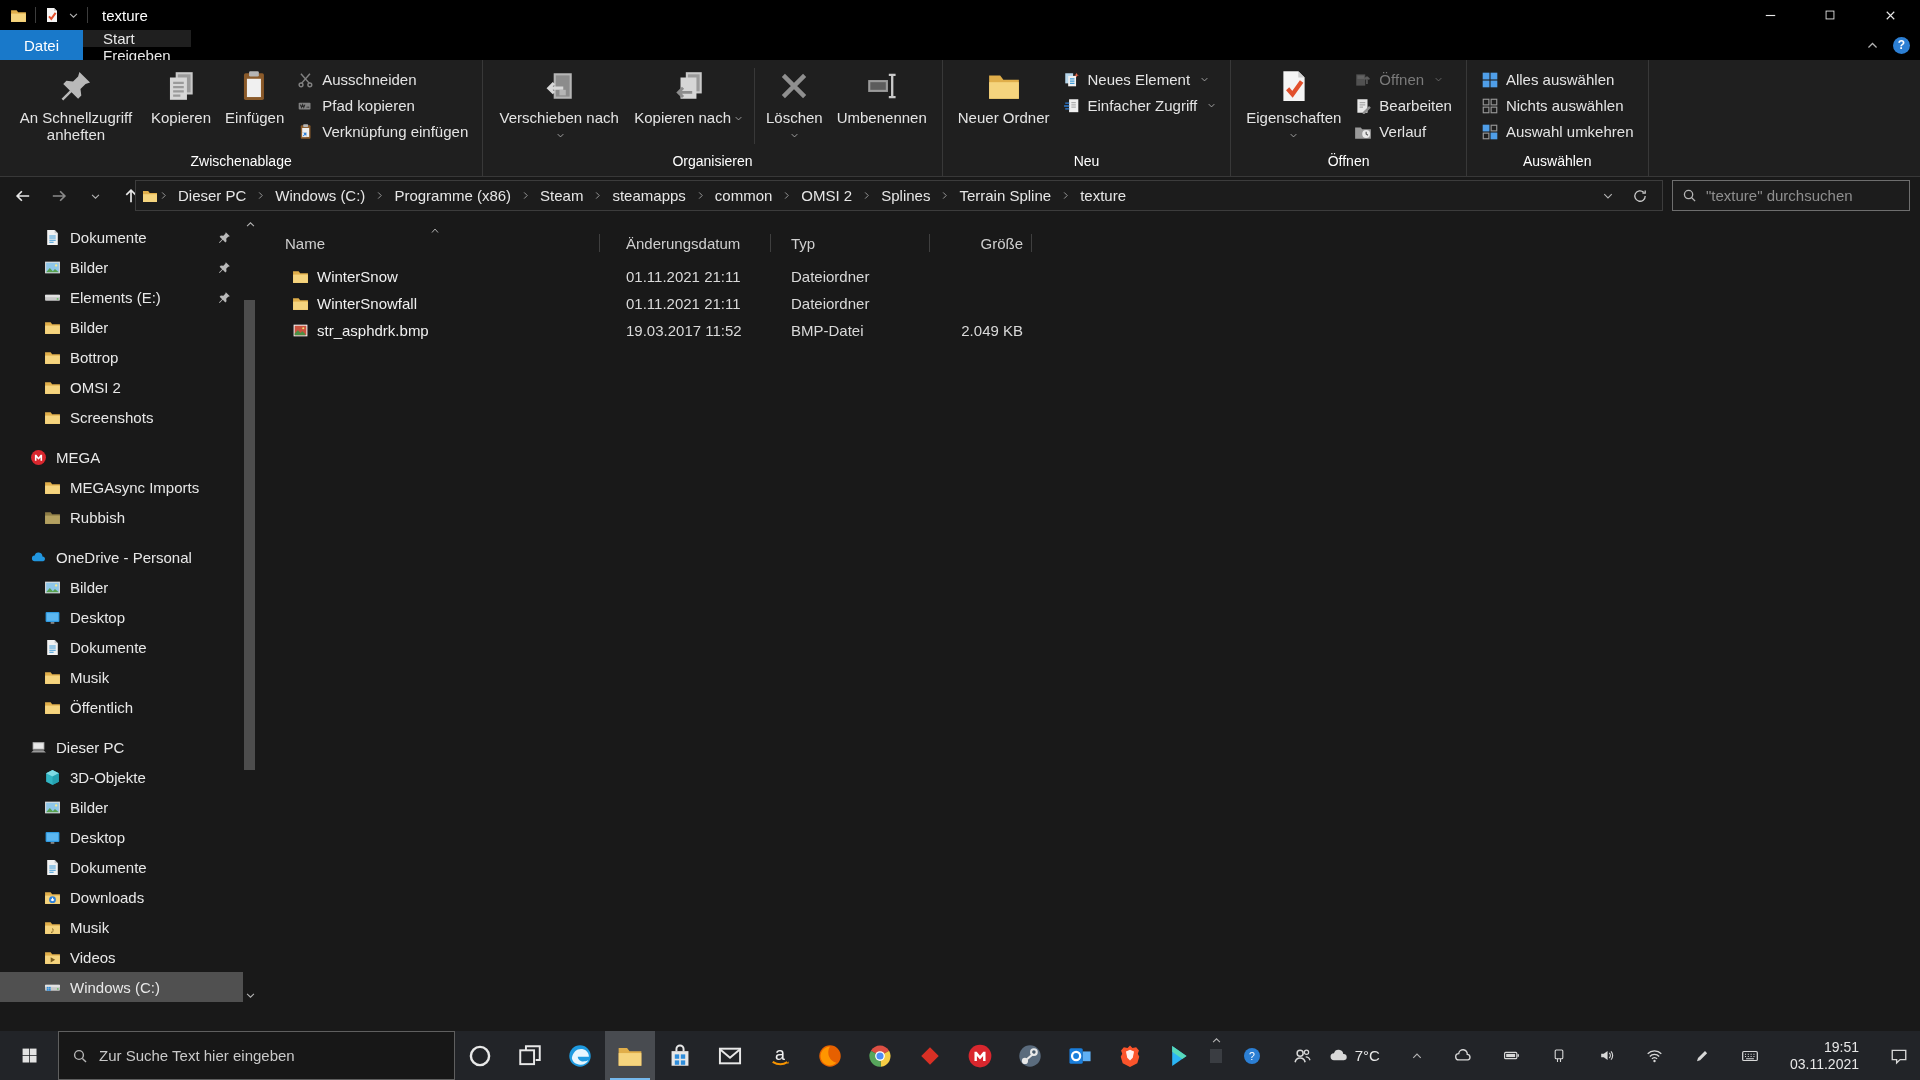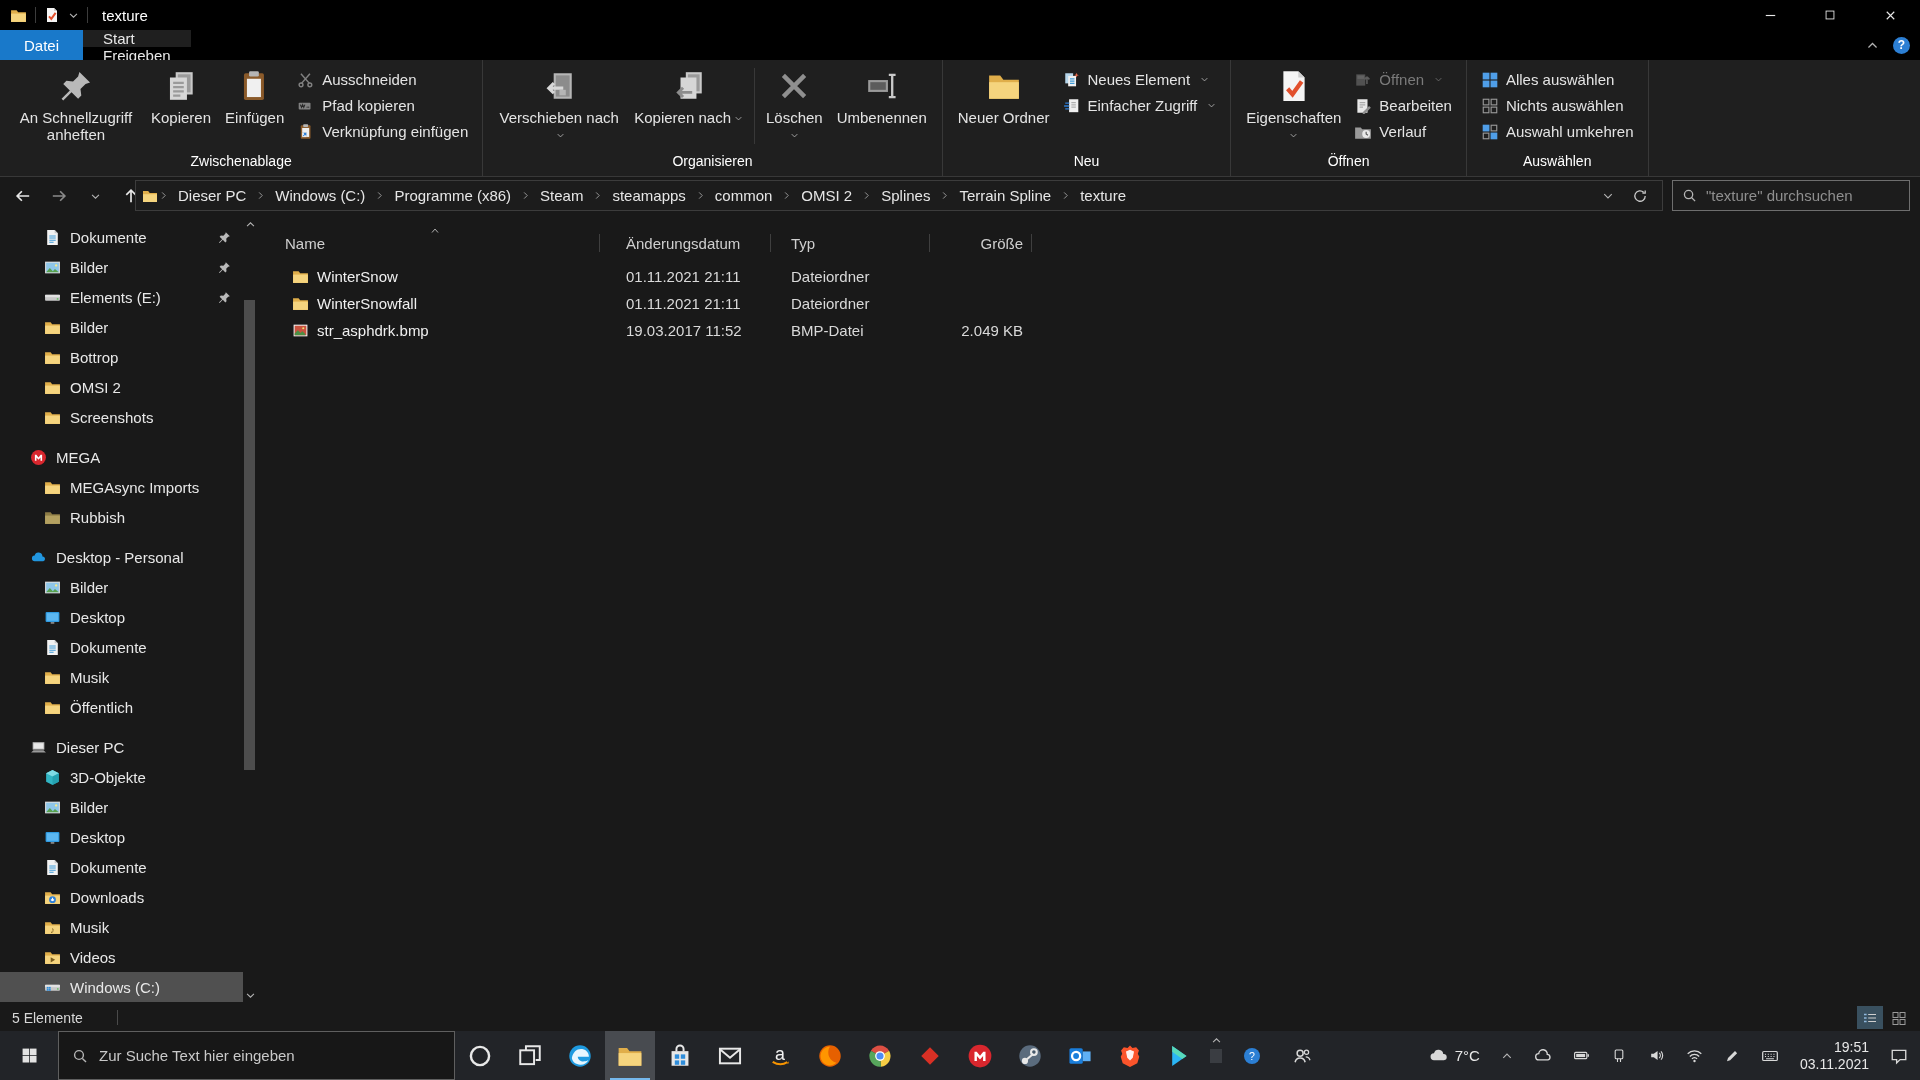--- a/index.html
+++ b/index.html
@@ -95,21 +95,21 @@
 #taskbar{position:absolute;left:0;top:1031px;width:1920px;height:49px;background:#222428;display:flex;align-items:center}
 #tb-start{width:58px;height:100%;display:flex;align-items:center;justify-content:center}
 #tb-search{width:397px;height:100%;background:#171717;border:1px solid #5f5f5f;display:flex;align-items:center;gap:11px;padding:0 13px}
 #tb-search input{flex:1;background:transparent;border:0;outline:0;color:#c9c9c9;font:15px "Liberation Sans",sans-serif;min-width:0}
 #tb-search input::placeholder{color:#c9c9c9}
 .tbtn{width:50px;height:100%;display:flex;align-items:center;justify-content:center;position:relative}
 .tbtn.active{background:#484b50}
 .tbtn.active::after{content:"";position:absolute;left:5px;right:5px;bottom:0;height:2px;background:#76b9ed}
 #tb-overflow{width:22px;height:100%;display:flex;flex-direction:column;align-items:center;padding-top:4px;gap:3px}
 #tb-overflow .mini{width:12px;height:14px;background:#3a3d42}
-#tb-tray{margin-left:auto;display:flex;align-items:center;gap:21px;padding-right:12px;height:100%}
+#tb-tray{margin-left:auto;display:flex;align-items:center;gap:31px;padding-right:12px;height:100%}
 .trayic{display:flex;align-items:center;justify-content:center;height:100%}
 #tb-weather{display:flex;align-items:center;gap:7px;height:100%}
 #tb-clock{text-align:right;font-size:14px;line-height:17px;color:#e8e8e8}
 </style>
 </head>
 <body>
 
 <div id="screen">
 
   <div id="titlebar">
@@ -760,21 +760,21 @@
           </svg>
         </span>
         <span class="lbl">Rubbish</span>
     </div>
       <div class="snode l0 gap ">
     <span class="ic " style="width:17px;height:17px">
           <svg viewBox="0 0 16 16" xmlns="http://www.w3.org/2000/svg">
             <path fill="#2196df" d="M4.6 11.5a2.7 2.7 0 01-.2-5.4A3.7 3.7 0 0111.7 7a2.3 2.3 0 01.8 4.5z"></path>
           </svg>
         </span>
-        <span class="lbl">Desktop - Personal</span>
+        <span class="lbl">OneDrive - Personal</span>
     </div>
       <div class="snode l1  ">
     <span class="ic " style="width:17px;height:17px">
           <svg viewBox="0 0 16 16" xmlns="http://www.w3.org/2000/svg">
             <rect x="1" y="2.5" width="14" height="11" fill="#dfdfdf"></rect>
             <rect x="2" y="3.5" width="12" height="9" fill="#8fc6e8"></rect>
             <path fill="#58a14f" d="M2 12.5l3.5-4 2.8 3 2-2.2 3.7 3.2z"></path>
             <circle cx="11.4" cy="6" r="1.1" fill="#f7e98c"></circle>
           </svg>
         </span>
@@ -1004,50 +1004,20 @@
             </span>
             <span>str_asphdrk.bmp</span>
           </div>
     <div class="c-date">19.03.2017 11:52</div>
     <div class="c-typ">BMP-Datei</div>
     <div class="c-size">2.049 KB</div>
         </div>
       </div>
   </div>
 
-  <div id="statusbar">
-    <span>5 Elemente</span>
-    <span class="sb-sep"></span>
-    <div id="sb-views">
-      <span class="sbv active">
-          <span class="ic" style="width: 16px; height: 16px;">
-            <svg viewBox="0 0 16 16" xmlns="http://www.w3.org/2000/svg">
-              <g stroke="#8fb8dd" stroke-width="1.6">
-                <path d="M2 4.5h2.6M2 8h2.6M2 11.5h2.6"></path>
-              </g>
-              <g stroke="#cfcfcf">
-                <path d="M6.2 4.5H14M6.2 8H14M6.2 11.5H14"></path>
-              </g>
-            </svg>
-          </span>
-        </span>
-      <span class="sbv">
-          <span class="ic" style="width: 16px; height: 16px;">
-            <svg viewBox="0 0 16 16" xmlns="http://www.w3.org/2000/svg">
-              <g fill="none" stroke="#9a9a9a">
-                <rect x="2" y="2.5" width="5" height="5"></rect>
-                <rect x="9" y="2.5" width="5" height="5"></rect>
-                <rect x="2" y="9.5" width="5" height="5"></rect>
-                <rect x="9" y="9.5" width="5" height="5"></rect>
-              </g>
-            </svg>
-          </span>
-        </span>
-    </div>
-  </div>
 
   <div id="taskbar">
     <div id="tb-start">
         <span class="ic" style="width: 17px; height: 17px;">
           <svg viewBox="0 0 16 16" xmlns="http://www.w3.org/2000/svg">
             <g fill="#e3e3e3">
               <rect x="1.5" y="1.5" width="6.2" height="6.2"></rect>
               <rect x="8.4" y="1.5" width="6.2" height="6.2"></rect>
               <rect x="1.5" y="8.4" width="6.2" height="6.2"></rect>
               <rect x="8.4" y="8.4" width="6.2" height="6.2"></rect>

